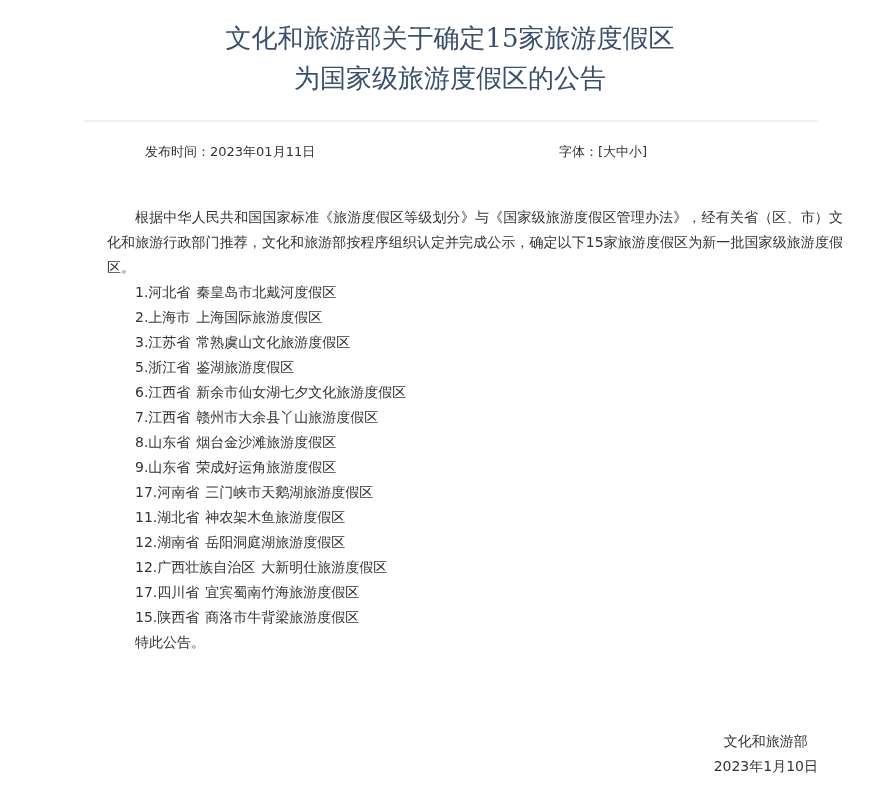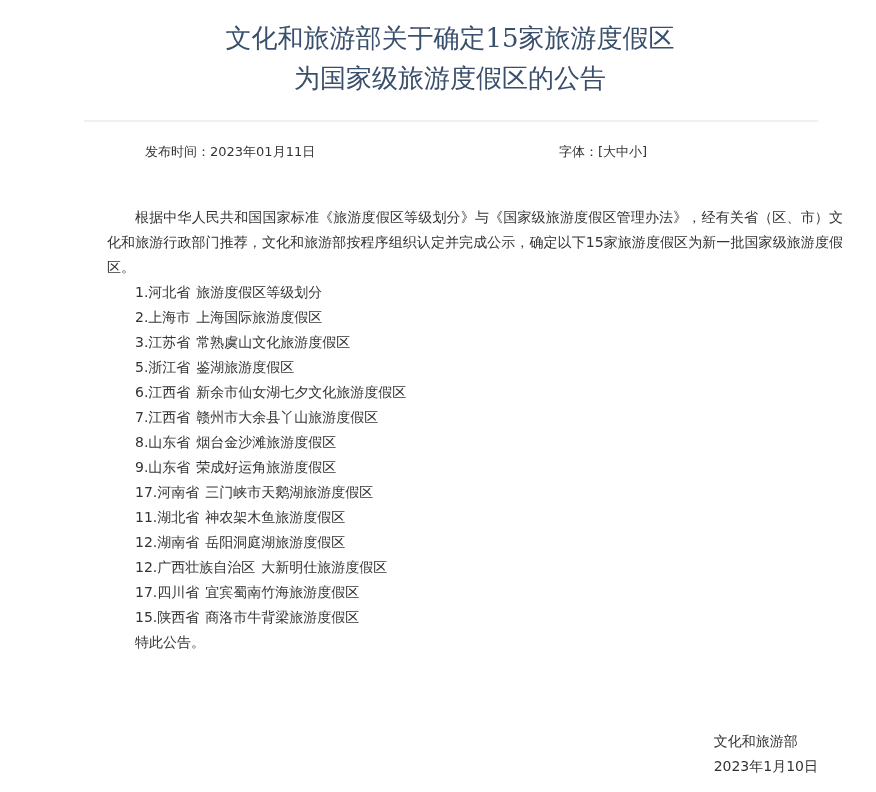--- a/index.html
+++ b/index.html
@@ -67,21 +67,21 @@
       text-align: justify;
     }
     .content .item {
       padding-left: 28px;
     }
     .content .item .prov { margin-right: 6px; text-align: right; }
     .signature {
       position: absolute;
       right: 58px;
       top: 729px;
-      text-align: left;
+      text-align: center;
       font-size: 14px;
       line-height: 25px;
       color: #333333;
     }
   </style>
 </head>
 <body>
 
 <div class="title">
   <span class="line">文化和旅游部关于确定15家旅游度假区</span>
@@ -94,21 +94,21 @@
   <span>发布时间：</span><span>2023年01月11日</span>
 </div>
 
 <div class="meta meta-font">
   <span>字体：</span><span>[</span><span class="fsize">大</span><span class="fsize">中</span><span class="fsize">小</span><span>]</span>
 </div>
 
 <div class="content">
   <p class="intro">根据中华人民共和国国家标准《旅游度假区等级划分》与《国家级旅游度假区管理办法》，经有关省（区、市）文化和旅游行政部门推荐，文化和旅游部按程序组织认定并完成公示，确定以下15家旅游度假区为新一批国家级旅游度假区。</p>
 
-  <p class="item"><span>1.</span><span class="prov">河北省</span><span>旅游度假区等级划分</span></p>
+  <p class="item"><span>1.</span><span class="prov">河北省</span><span>秦皇岛市北戴河度假区</span></p>
   <p class="item"><span>2.</span><span class="prov">上海市</span><span>上海国际旅游度假区</span></p>
   <p class="item"><span>3.</span><span class="prov">江苏省</span><span>常熟虞山文化旅游度假区</span></p>
   <p class="item"><span>5.</span><span class="prov">浙江省</span><span>鉴湖旅游度假区</span></p>
   <p class="item"><span>6.</span><span class="prov">江西省</span><span>新余市仙女湖七夕文化旅游度假区</span></p>
   <p class="item"><span>7.</span><span class="prov">江西省</span><span>赣州市大余县丫山旅游度假区</span></p>
   <p class="item"><span>8.</span><span class="prov">山东省</span><span>烟台金沙滩旅游度假区</span></p>
   <p class="item"><span>9.</span><span class="prov">山东省</span><span>荣成好运角旅游度假区</span></p>
   <p class="item"><span>17.</span><span class="prov">河南省</span><span>三门峡市天鹅湖旅游度假区</span></p>
   <p class="item"><span>11.</span><span class="prov">湖北省</span><span>神农架木鱼旅游度假区</span></p>
   <p class="item"><span>12.</span><span class="prov">湖南省</span><span>岳阳洞庭湖旅游度假区</span></p>

